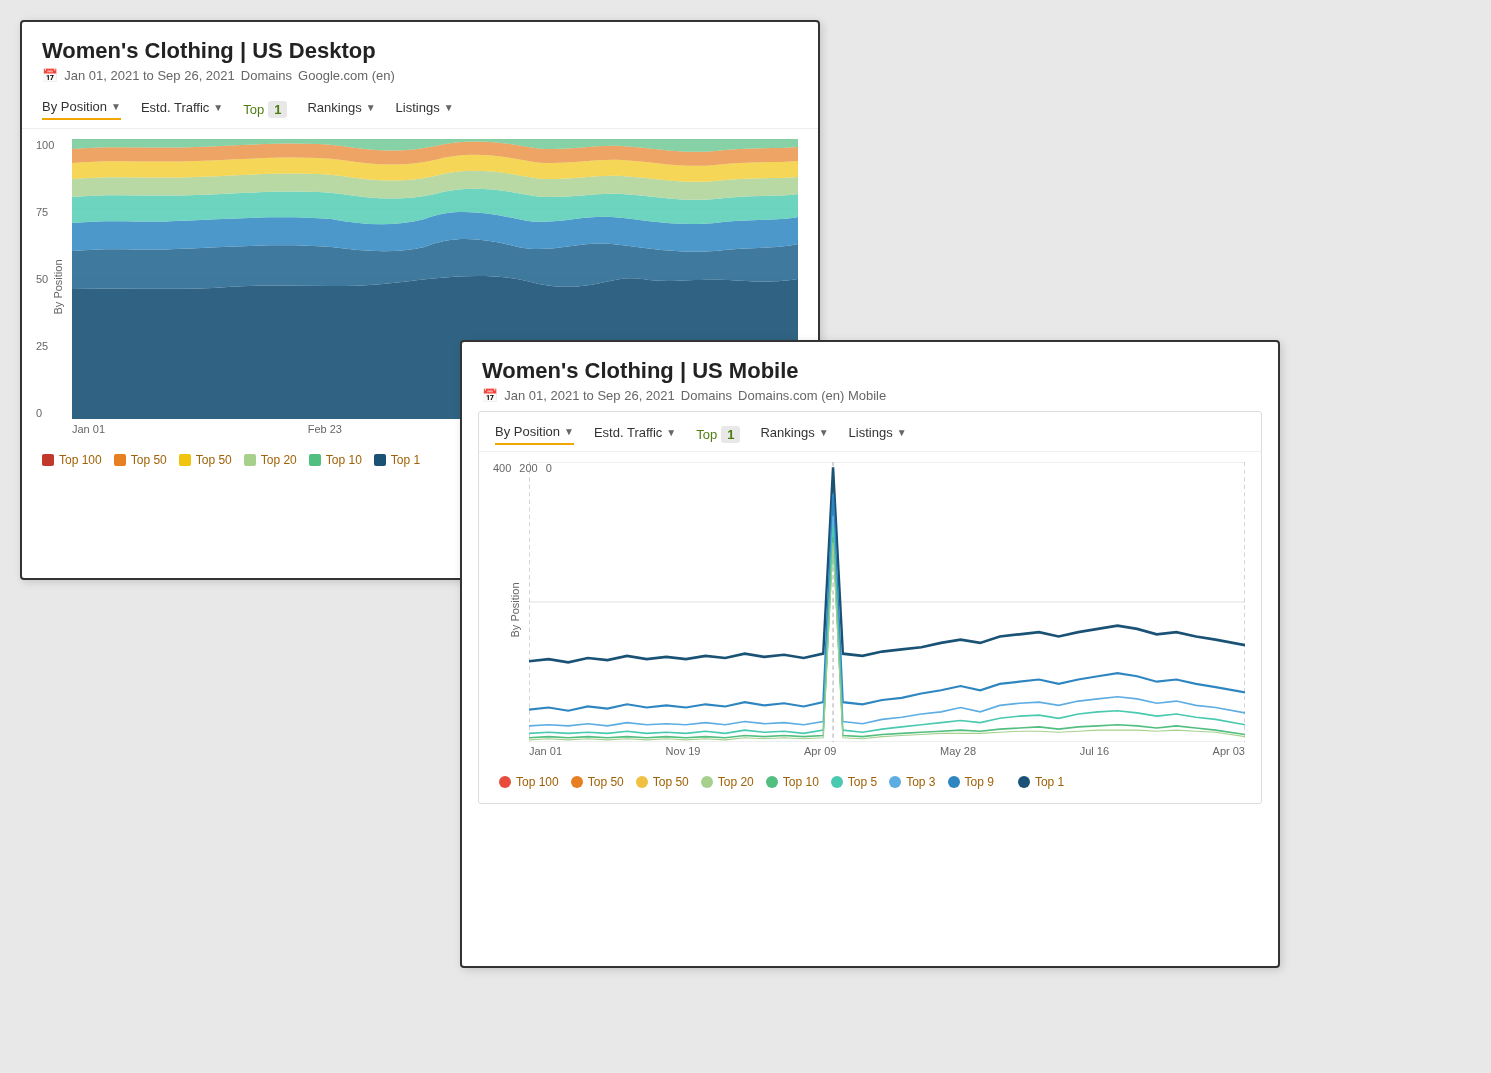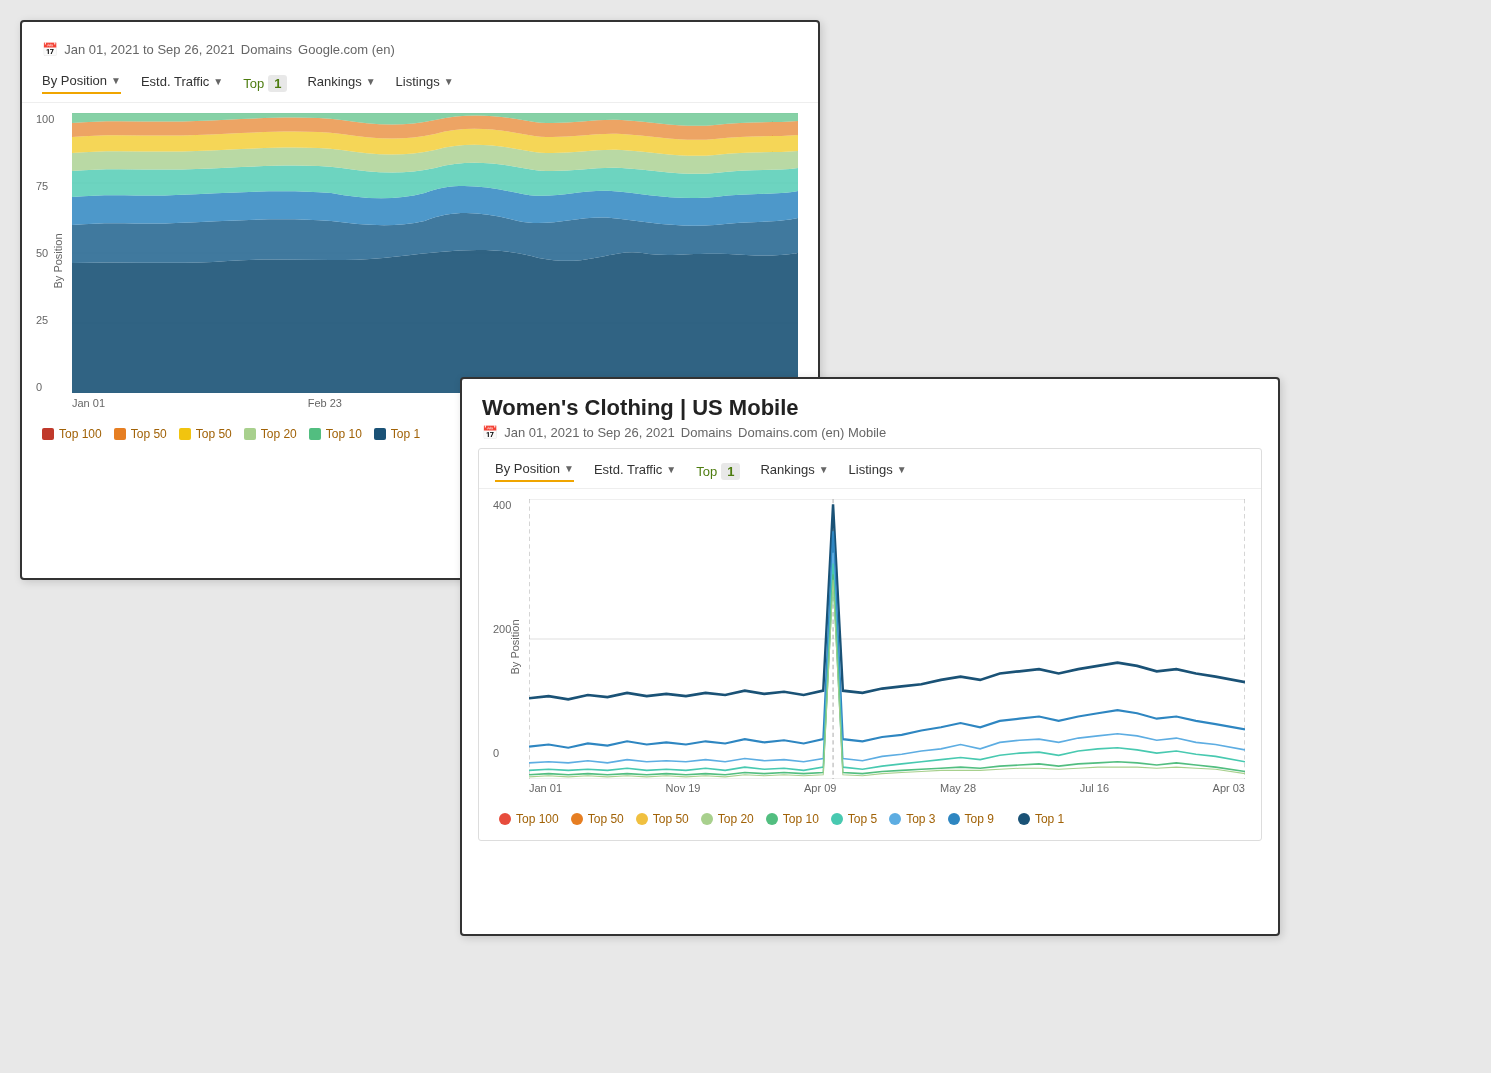--- a/index.html
+++ b/index.html
@@ -23,25 +23,24 @@
     .card-desktop {
       width: 800px;
       height: 560px;
       top: 20px;
       left: 20px;
       z-index: 1;
     }
 
     .card-mobile {
       width: 820px;
-      height: 559px;
+      height: 628px;
       top: 340px;
       left: 460px;
       z-index: 2;
-      margin-top: 37px;
     }
 
     .card-header {
       padding: 16px 20px 8px 20px;
     }
 
     .card-title {
       font-size: 22px;
       font-weight: bold;
       color: #222;
@@ -177,20 +176,21 @@
       stroke: #aaa;
       stroke-width: 1;
       stroke-dasharray: 4,3;
     }
   </style>
 </head>
 <body>
 
 <div class="card card-desktop">
   <div class="card-header">
+    <div class="card-title">Women's Clothing | US Desktop</div>
     <div class="card-subtitle">
       <span>📅</span>
       <span>Jan 01, 2021 to Sep 26, 2021</span>
       <span>Domains</span>
       <span>Google.com (en)</span>
     </div>
   </div>
 
   <div class="toolbar">
     <div class="toolbar-item active">
@@ -324,21 +324,21 @@
       </div>
       <div class="toolbar-item">
         <span>Listings</span>
         <span class="chevron">▼</span>
       </div>
     </div>
 
     <div style="position:relative;padding:10px 16px 10px 50px;">
       <span style="position:absolute;left:8px;top:50%;transform:translateY(-50%) rotate(-90deg);font-size:11px;color:#666;white-space:nowrap;">By Position</span>
 
-      <div style="position:absolute;left:14px;top:10px;height:260px;display:flex;flex-direction:column;justify-content:space-between;font-size:11px;color:#666;">
+      <div style="position:absolute;left:14px;top:10px;height:260px;display:flex;flex-direction:row;justify-content:space-between;font-size:11px;color:#666;gap:8px;">
         <span>400</span>
         <span>200</span>
         <span>0</span>
       </div>
       <div class="line-chart-container">
         <svg viewBox="0 0 730 260" preserveAspectRatio="none" xmlns="http://www.w3.org/2000/svg">
 
           <line x1="0" y1="0" x2="730" y2="0" class="grid-line"></line>
           <line x1="0" y1="130" x2="730" y2="130" class="grid-line"></line>
           <line x1="0" y1="260" x2="730" y2="260" class="grid-line"></line>

